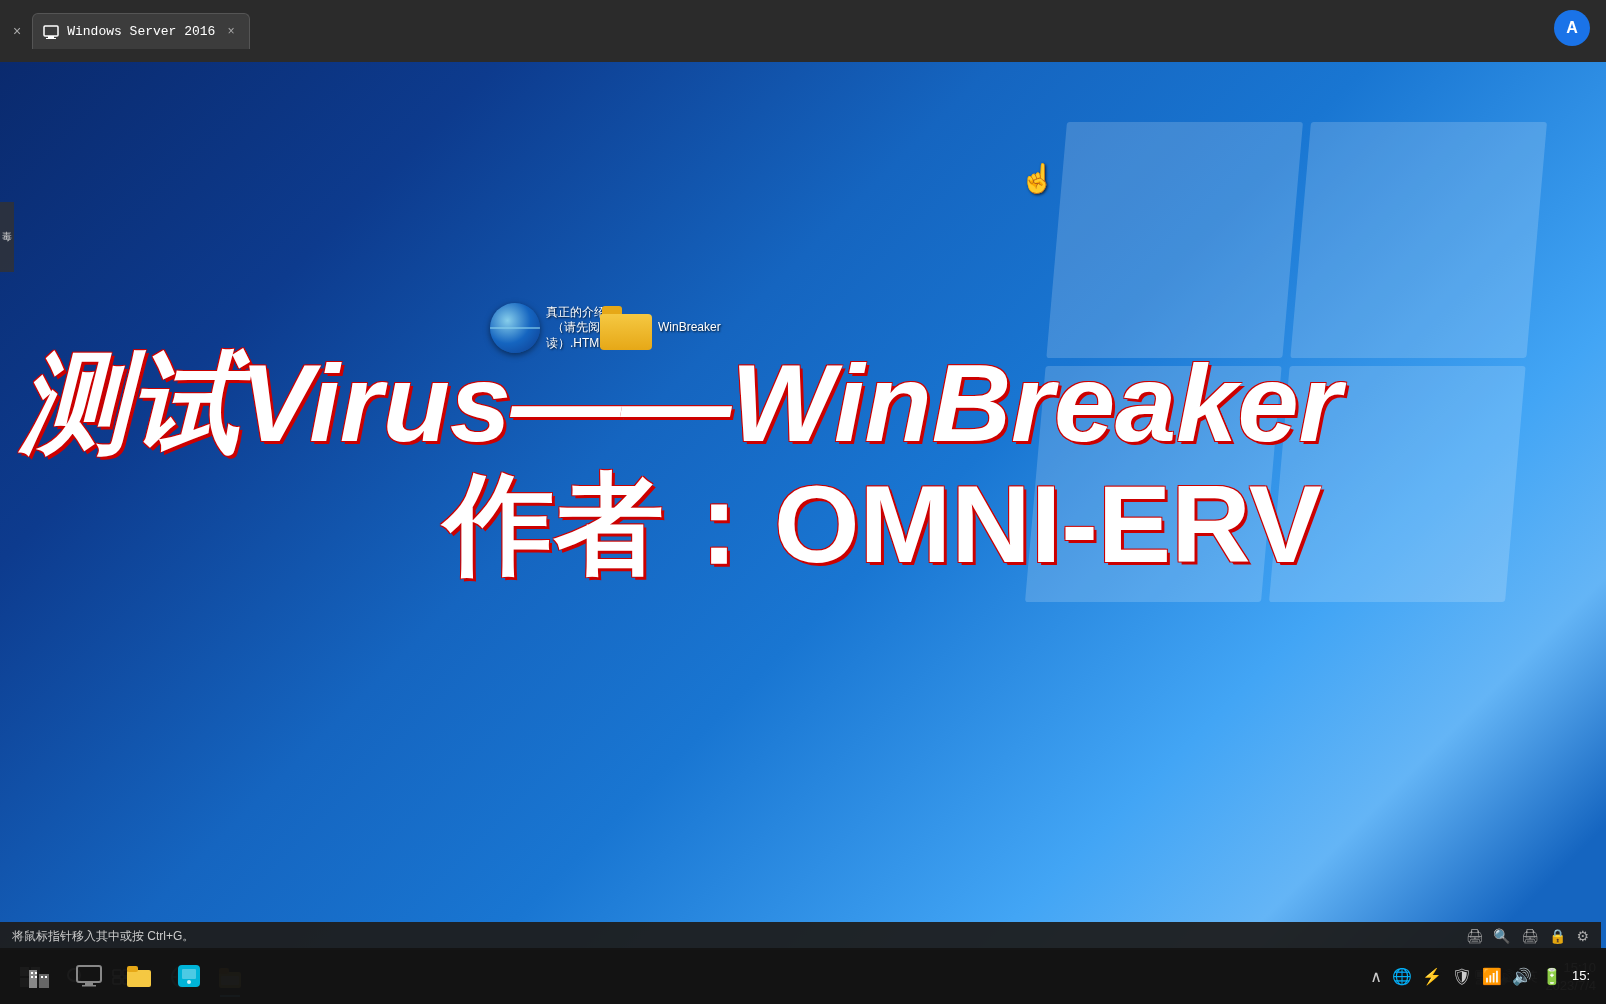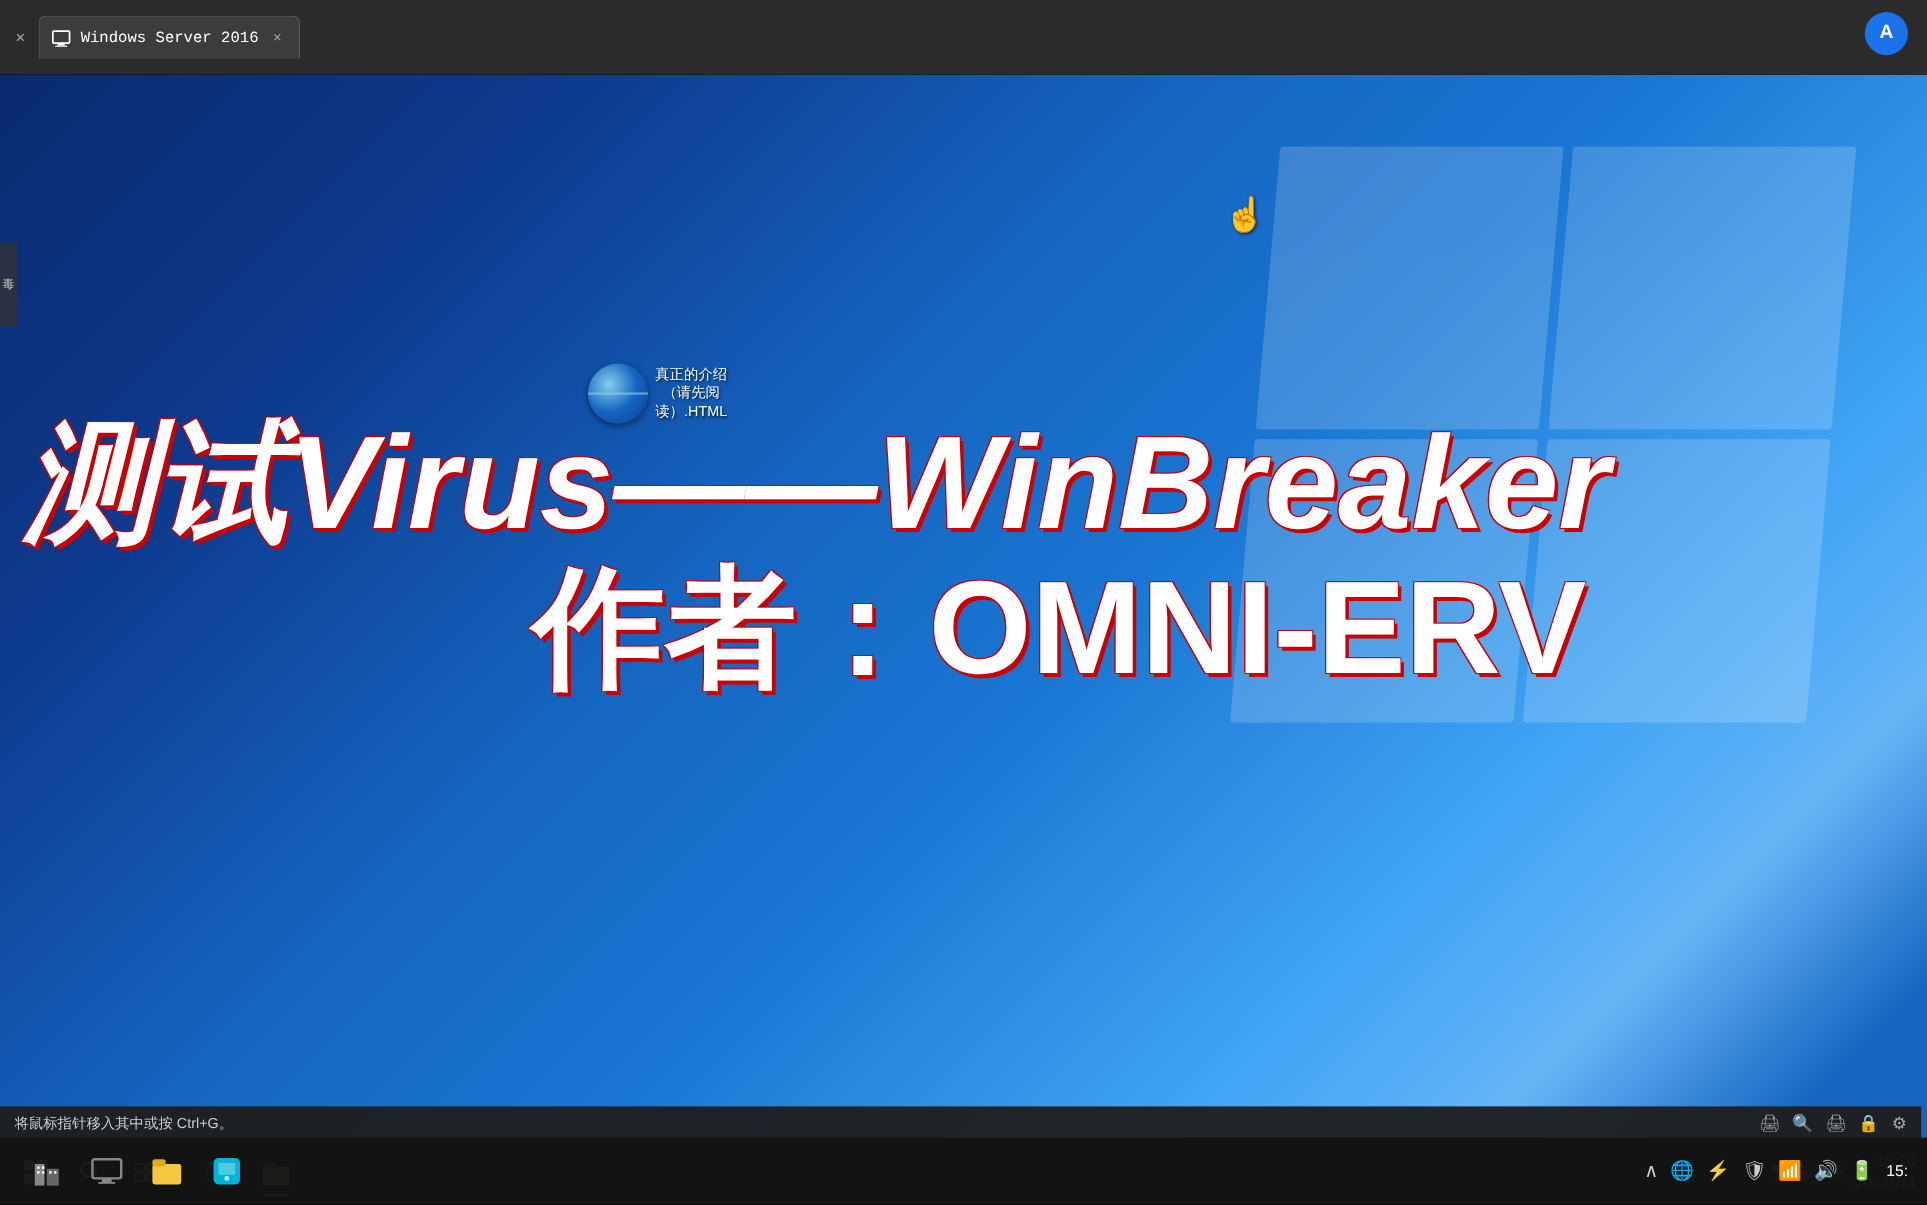--- a/index.html
+++ b/index.html
@@ -435,20 +435,29 @@
       <span style="color:#ccc;font-size:10px;">毒</span>
     </div>
 
     <div id="desktop-icons">
       <div class="desktop-icon">
         <div class="icon-img">
           <div class="globe-icon"></div>
         </div>
         <span class="icon-label">真正的介绍（请先阅读）.HTML</span>
       </div>
+      <div class="desktop-icon">
+        <div class="icon-img">
+          <div class="folder-icon">
+            <div class="folder-tab"></div>
+            <div class="folder-body"></div>
+          </div>
+        </div>
+        <span class="icon-label">WinBreaker</span>
+      </div>
     </div>
 
     <div id="watermark-main">
       <div id="watermark-line1">测试Virus——WinBreaker</div>
       <div id="watermark-line2">作者：OMNI-ERV</div>
     </div>
 
     <div id="cursor">☝</div>
 
   </div>

